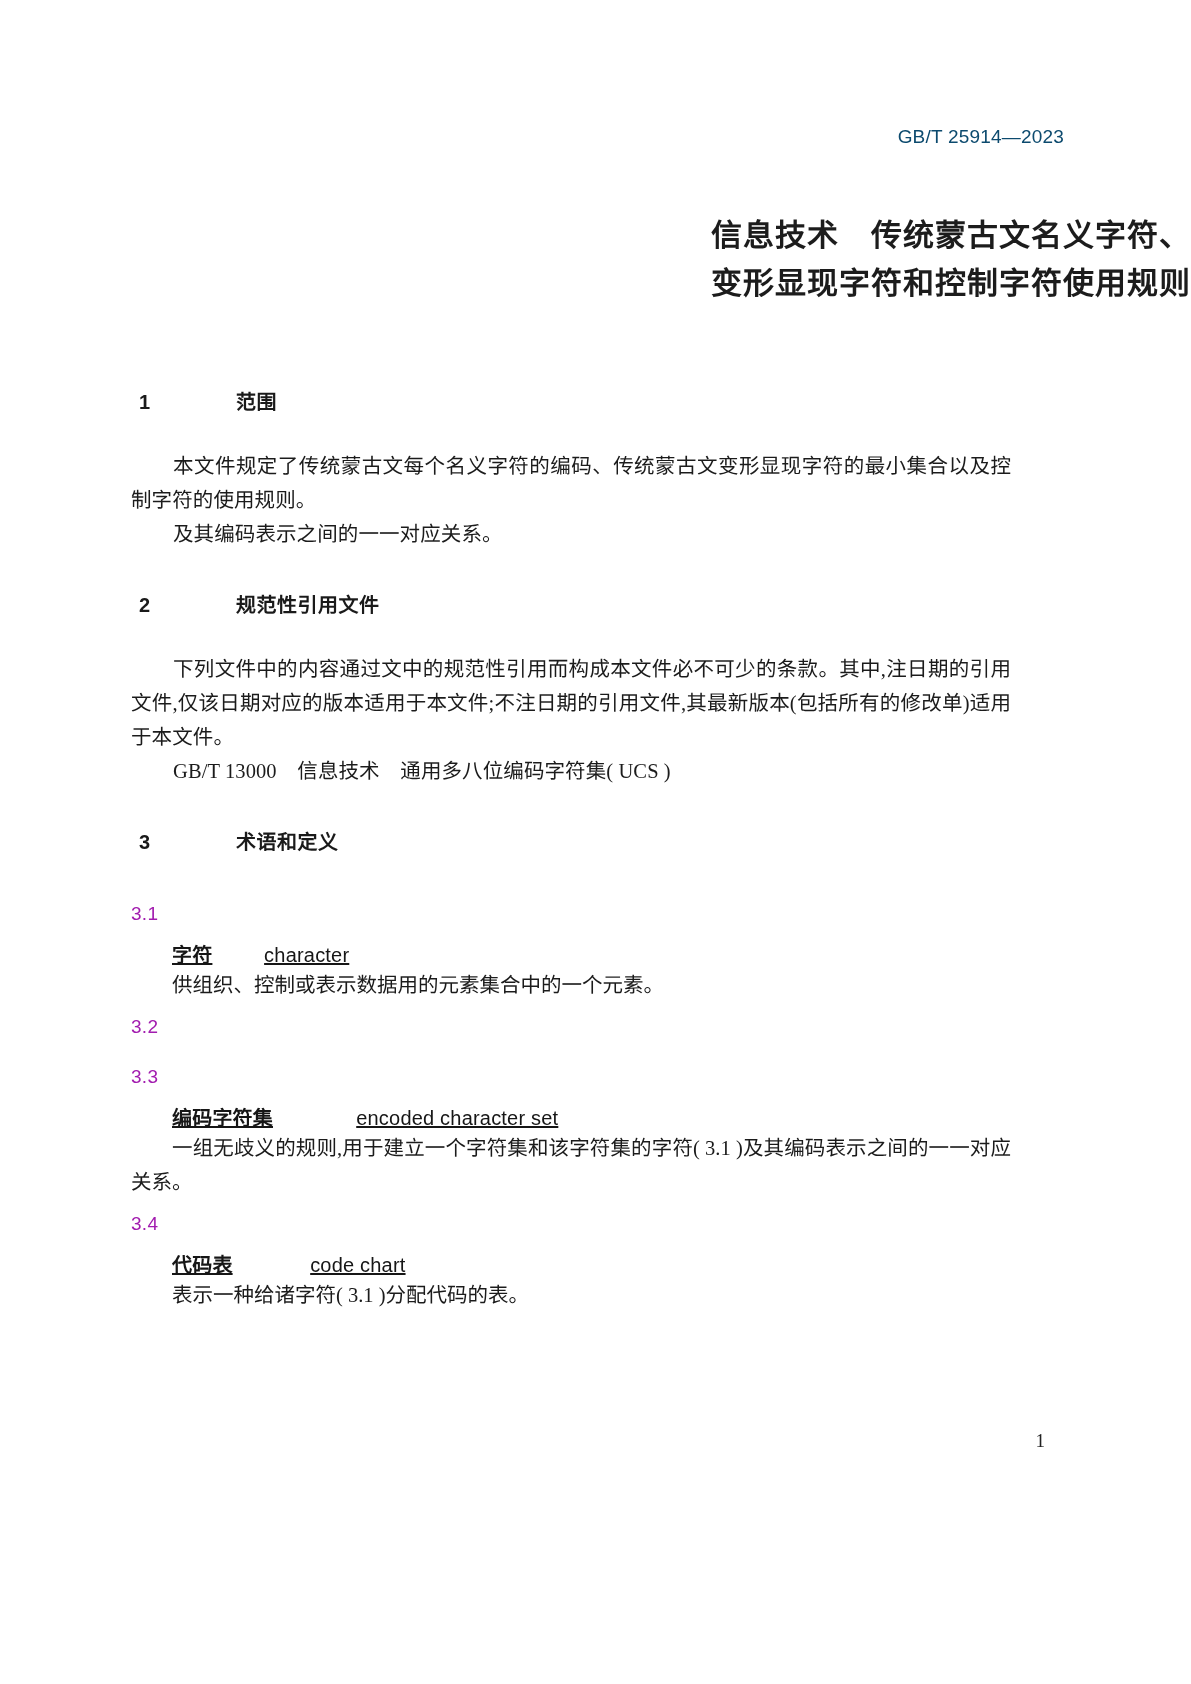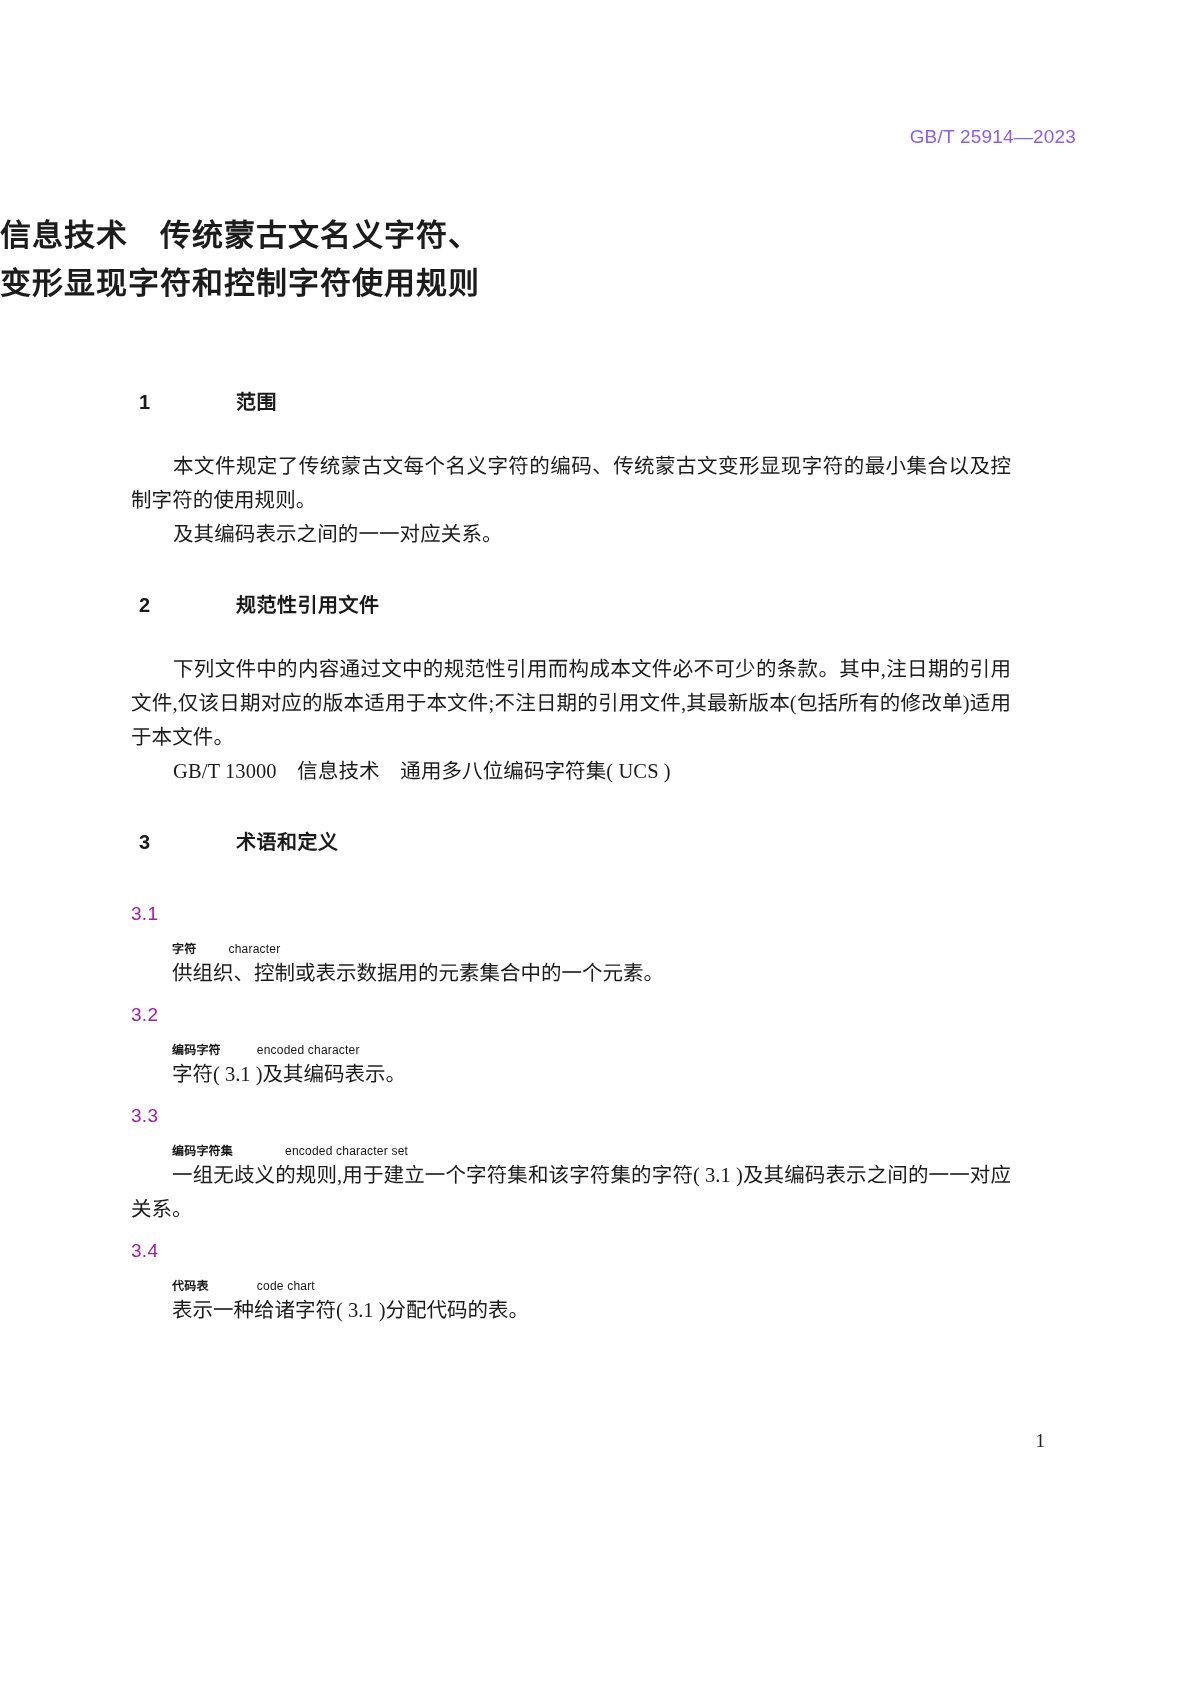--- a/index.html
+++ b/index.html
@@ -21,42 +21,42 @@
     top: 0; left: 0;
     width: 1191px;
     height: 1684px;
     background: #fff;
   }
 
   
   .header {
     position: absolute;
     top: 126px;
-    left: 16px;
+    left: 4px;
     width: 1060px;
     text-align: right;
     font-family: "Liberation Serif", "DejaVu Serif", serif;
     font-weight: bold;
     font-size: 19px;
     letter-spacing: 0.5px;
-    color: #8b5cf6;
+    color: #0c4a6e;
   }
   .header .num {
     font-family: "Liberation Sans", sans-serif;
     font-weight: normal;
     letter-spacing: 0.2px;
   }
 
   
   .title-block {
     position: absolute;
     top: 212px;
     left: 0;
     width: 1191px;
-    text-align: left;
+    text-align: right;
     font-family: "Liberation Sans", "DejaVu Sans", sans-serif;
     font-weight: bold;
     font-size: 31px;
     line-height: 48px;
     color: #1c1c1c;
     letter-spacing: 1px;
   }
   .title-line { display: block; white-space: pre; }
 
   
@@ -106,25 +106,26 @@
     font-size: 19px;
     color: #a21caf;
     margin: 0;
     letter-spacing: 0.3px;
   }
   .term-body {
     margin-left: 41px;
   }
   .term-name {
     font-family: "Liberation Sans", "DejaVu Sans", sans-serif;
-    font-size: 12px;
+    font-size: 20px;
     color: #161616;
     margin: 0;
     white-space: pre;
     letter-spacing: 0.2px;
+    text-decoration: underline;
   }
   .term-name .zh { font-weight: bold; }
   .term-name .en { font-weight: normal; }
   .term-def {
     font-family: "Liberation Serif", "DejaVu Serif", serif;
     font-size: 20.5px;
     line-height: 34px;
     margin: 0;
     color: #1b1b1b;
     text-align: justify;
@@ -187,24 +188,20 @@
     <div class="gap-sm"></div>
     <div class="term-body">
       <p class="term-name"><span class="zh">字符</span>		<span class="en">character</span></p>
       <p class="term-def">供组织、控制或表示数据用的元素集合中的一个元素。</p>
     </div>
 
     <div class="gap-sm"></div>
 
     <p class="term-num">3.2</p>
     <div class="gap-sm"></div>
-    <div class="term-body">
-      <p class="term-name"><span class="zh">编码字符</span>		<span class="en">encoded character</span></p>
-      <p class="term-def">字符( 3.1 )及其编码表示。</p>
-    </div>
 
     <div class="gap-sm"></div>
 
     <p class="term-num">3.3</p>
     <div class="gap-sm"></div>
     <div class="term-body">
       <p class="term-name"><span class="zh">编码字符集</span>		<span class="en">encoded character set</span></p>
       <p class="term-def wrap">一组无歧义的规则,用于建立一个字符集和该字符集的字符( 3.1 )及其编码表示之间的一一对应关系。</p>
     </div>
 

